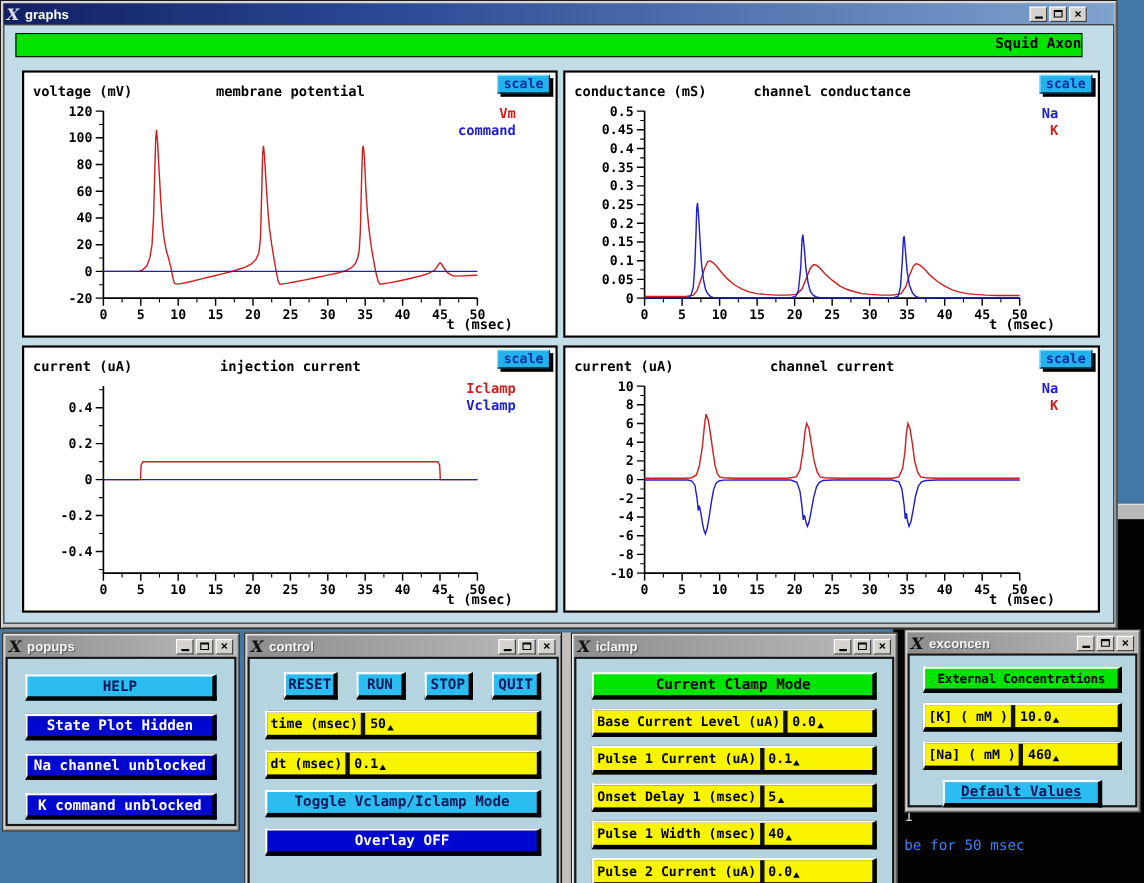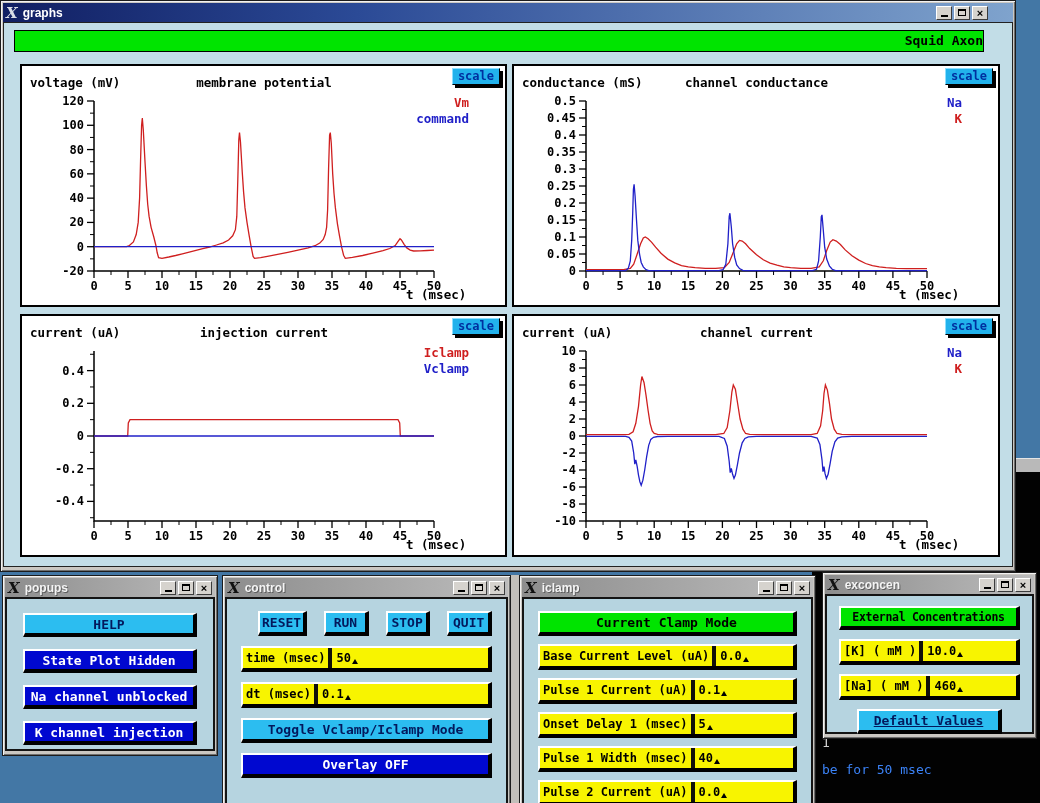--- a/index.html
+++ b/index.html
@@ -403,21 +403,21 @@
         </span>
       <span class="tbtn">
           <span class="g-close">×</span>
         </span>
     </span>
   </div>
   <div class="client stack" id="popups-body">
     <span class="xbtn cyan">HELP</span>
     <span class="xbtn blue">State Plot Hidden</span>
     <span class="xbtn blue">Na channel unblocked</span>
-    <span class="xbtn blue">K channel injection</span>
+    <span class="xbtn blue">K command unblocked</span>
   </div>
 </div>
 
 <div class="win" id="control-win">
   <div class="titlebar">
     <span class="xlogo">X</span>
     <span class="wtitle">control</span>
     <span class="tbuttons">
       <span class="tbtn">
           <span class="g-min"></span>

